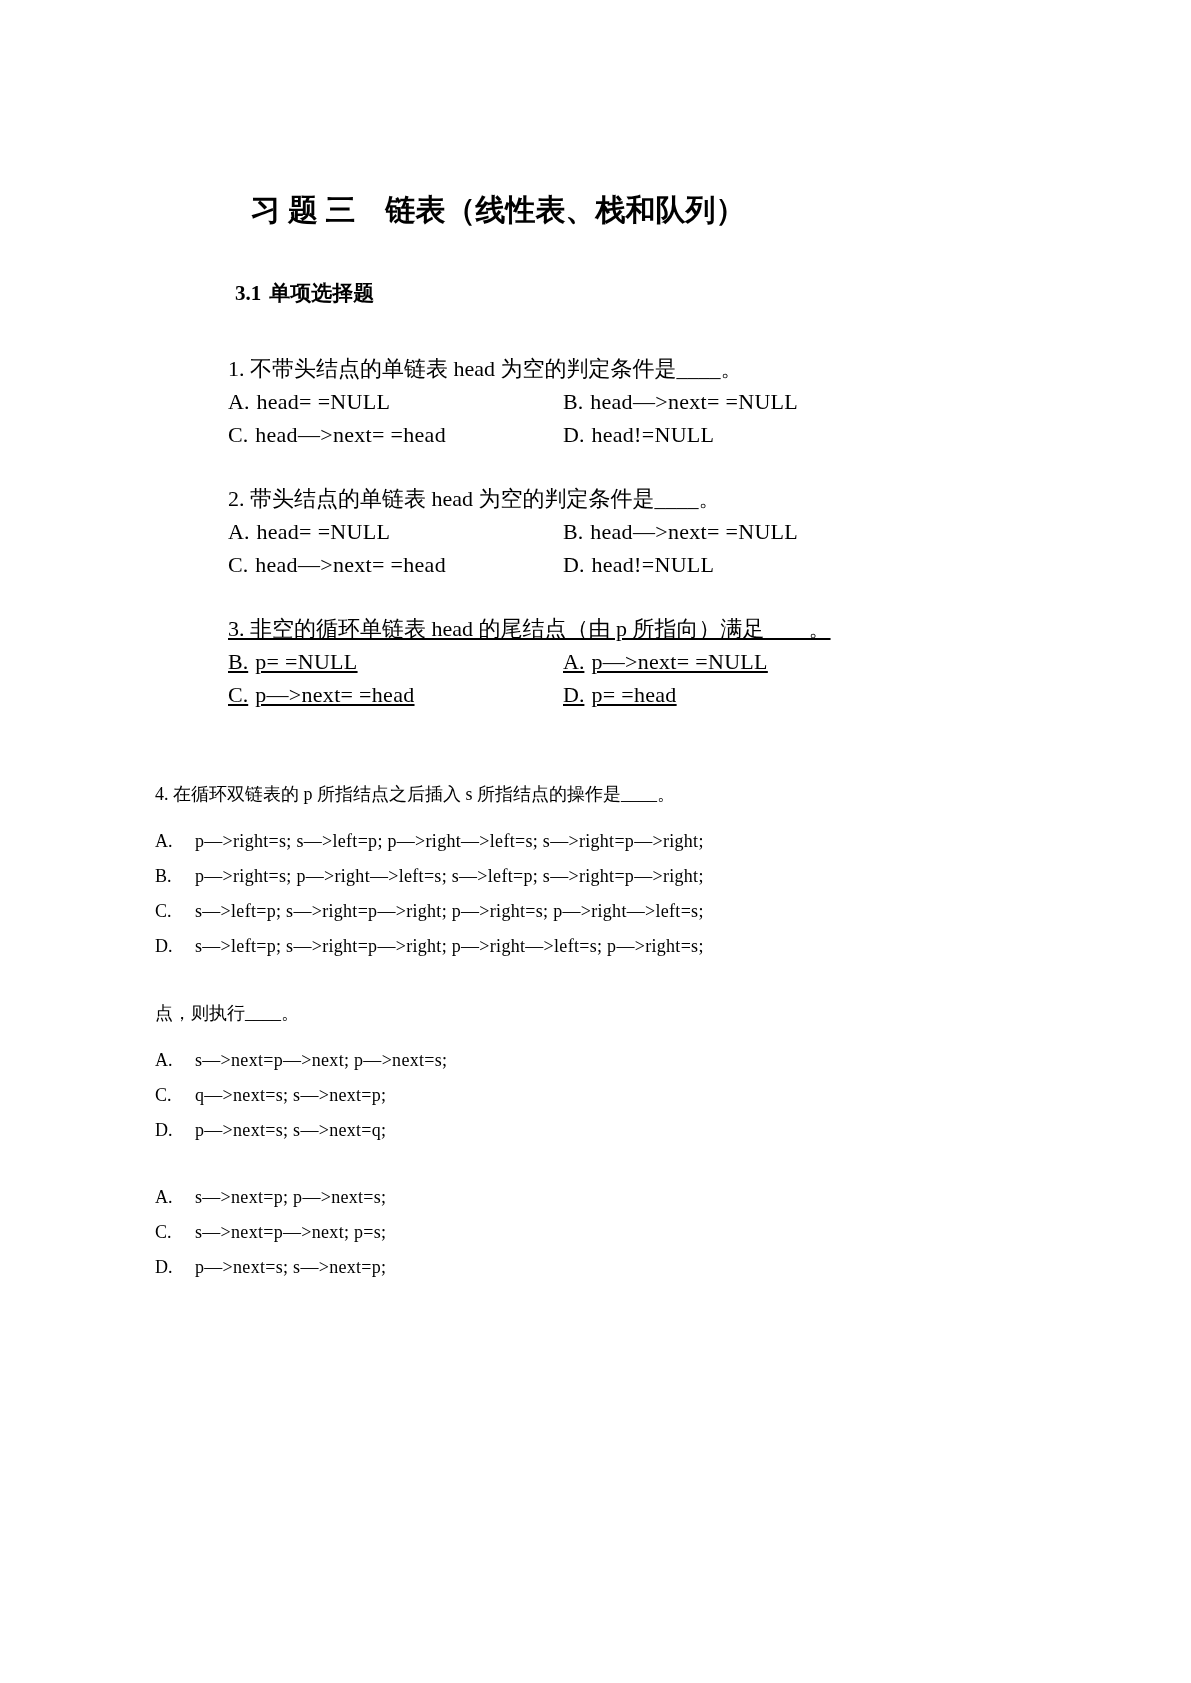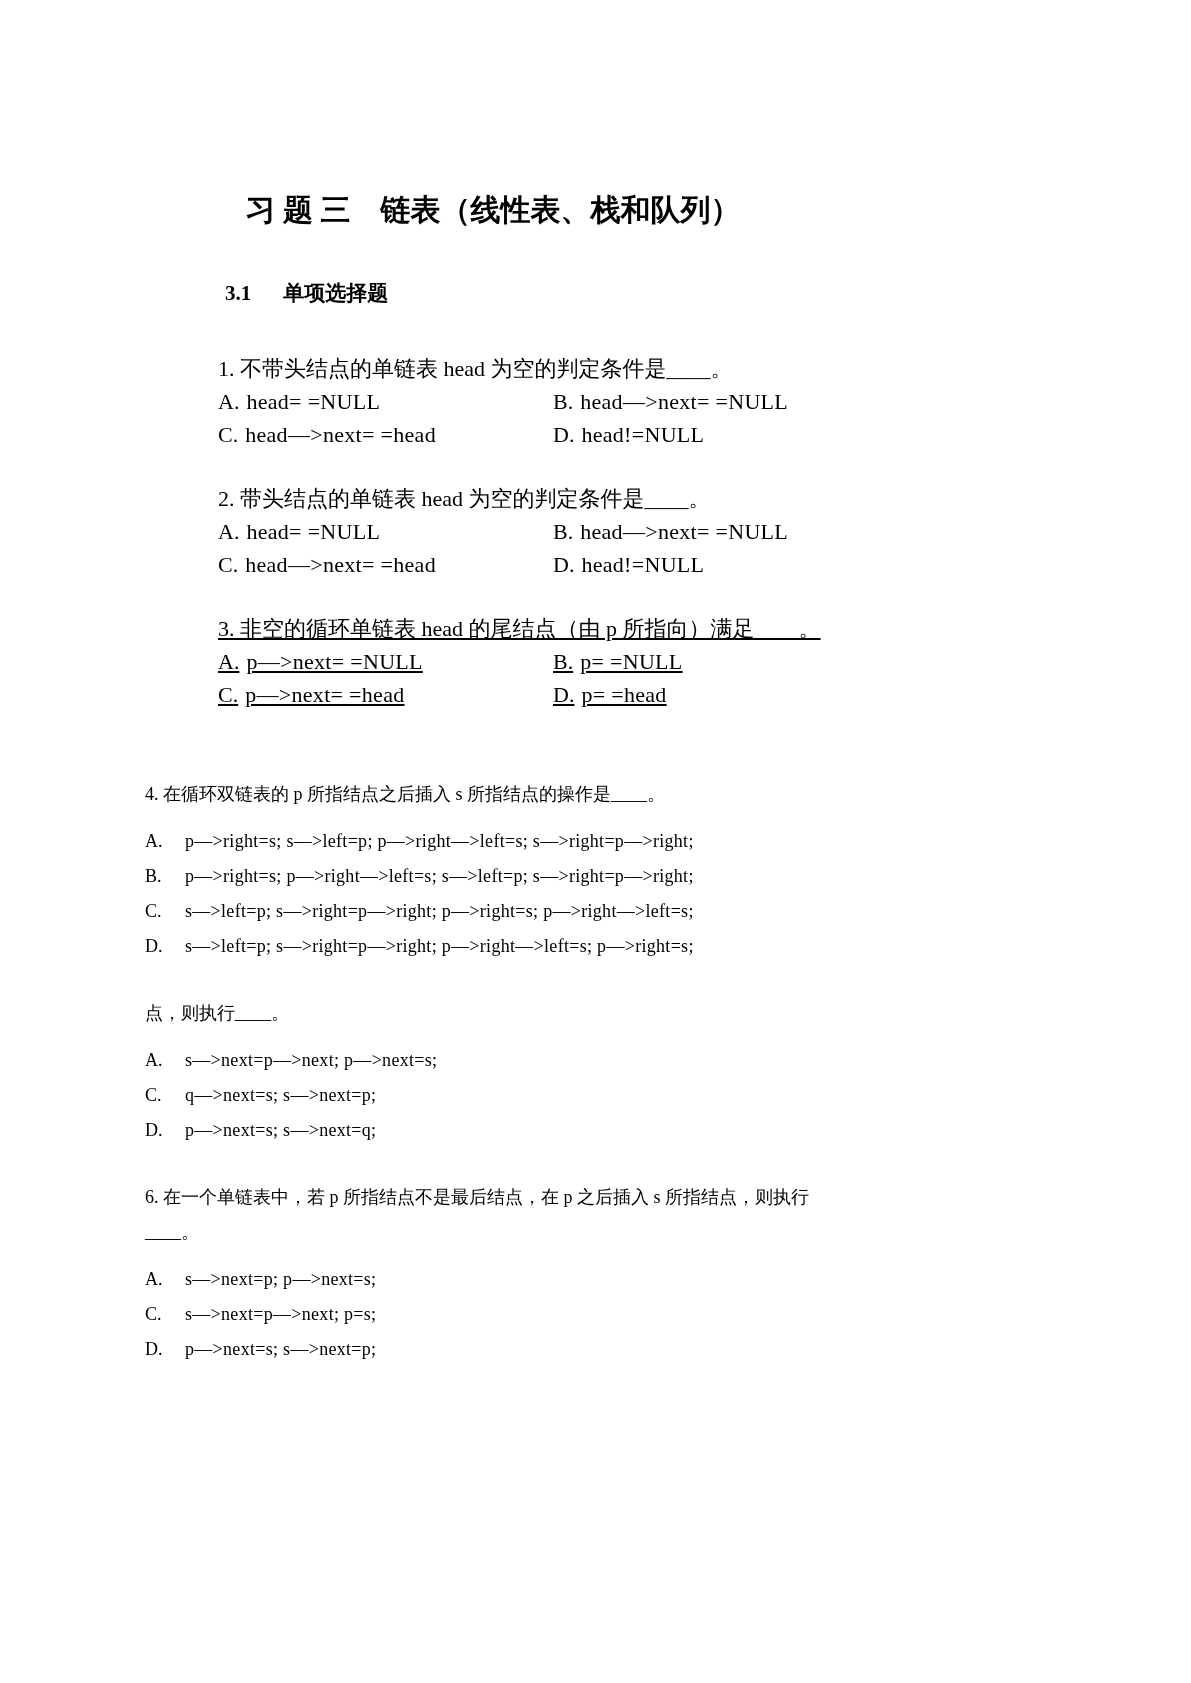--- a/index.html
+++ b/index.html
@@ -12,36 +12,37 @@
     width: 1191px;
     height: 1683px;
     overflow: hidden;
     font-family: "Liberation Serif", "DejaVu Serif", serif;
   }
   .page {
     box-sizing: border-box;
     width: 966px;
     height: 1683px;
     padding-top: 192px;
+    padding-left: 10px;
   }
   .doc-title {
     text-align: center;
     font-size: 30px;
     font-weight: bold;
     line-height: 36px;
     margin: 0 0 0 20px;
     white-space: pre;
   }
   .section-heading {
     margin: 52px 0 0 225px;
     font-size: 21px;
     font-weight: bold;
     line-height: 26px;
   }
-  .section-heading .sec-num { margin-right: 32px; }
+  .section-heading .sec-num { margin-right: 8px; }
 
   
   .q-narrow {
     margin-left: 218px;
     margin-right: 110px;
     font-size: 22px;
     line-height: 33px;
   }
   .q-narrow .stem { margin: 0; }
   .q-narrow .opts-grid {
@@ -103,22 +104,22 @@
       <p class="opt"><span class="opt-label">A.</span><span class="code">head= =NULL</span></p>
       <p class="opt"><span class="opt-label">B.</span><span class="code">head—&gt;next= =NULL</span></p>
       <p class="opt"><span class="opt-label">C.</span><span class="code">head—&gt;next= =head</span></p>
       <p class="opt"><span class="opt-label">D.</span><span class="code">head!=NULL</span></p>
     </div>
   </section>
 
   <section class="q-narrow mt-q3">
     <p class="stem">3. 非空的循环单链表 head 的尾结点（由 p 所指向）满足____。</p>
     <div class="opts-grid">
+      <p class="opt"><span class="opt-label">B.</span><span class="code">p= =NULL</span></p>
       <p class="opt"><span class="opt-label">A.</span><span class="code">p—&gt;next= =NULL</span></p>
-      <p class="opt"><span class="opt-label">B.</span><span class="code">p= =NULL</span></p>
       <p class="opt"><span class="opt-label">C.</span><span class="code">p—&gt;next= =head</span></p>
       <p class="opt"><span class="opt-label">D.</span><span class="code">p= =head</span></p>
     </div>
   </section>
 
   <section class="q-wide mt-q4">
     <p class="stem">4. 在循环双链表的 p 所指结点之后插入 s 所指结点的操作是____。</p>
     <div class="opts-list">
       <p class="opt"><span class="opt-label">A.</span><span class="code">p—&gt;right=s; s—&gt;left=p; p—&gt;right—&gt;left=s; s—&gt;right=p—&gt;right;</span></p>
       <p class="opt"><span class="opt-label">B.</span><span class="code">p—&gt;right=s; p—&gt;right—&gt;left=s; s—&gt;left=p; s—&gt;right=p—&gt;right;</span></p>
@@ -132,21 +133,20 @@
       <span class="stem-line">点，则执行____。</span>
     </p>
     <div class="opts-list">
       <p class="opt"><span class="opt-label">A.</span><span class="code">s—&gt;next=p—&gt;next; p—&gt;next=s;</span></p>
       <p class="opt"><span class="opt-label">C.</span><span class="code">q—&gt;next=s; s—&gt;next=p;</span></p>
       <p class="opt"><span class="opt-label">D.</span><span class="code">p—&gt;next=s; s—&gt;next=q;</span></p>
     </div>
   </section>
 
   <section class="q-wide mt-q6">
-    <p class="stem">6. 在一个单链表中，若 p 所指结点不是最后结点，在 p 之后插入 s 所指结点，则执行____。</p>
     <div class="opts-list">
       <p class="opt"><span class="opt-label">A.</span><span class="code">s—&gt;next=p; p—&gt;next=s;</span></p>
       <p class="opt"><span class="opt-label">C.</span><span class="code">s—&gt;next=p—&gt;next; p=s;</span></p>
       <p class="opt"><span class="opt-label">D.</span><span class="code">p—&gt;next=s; s—&gt;next=p;</span></p>
     </div>
   </section>
 
 </div>
 
 </body></html>

